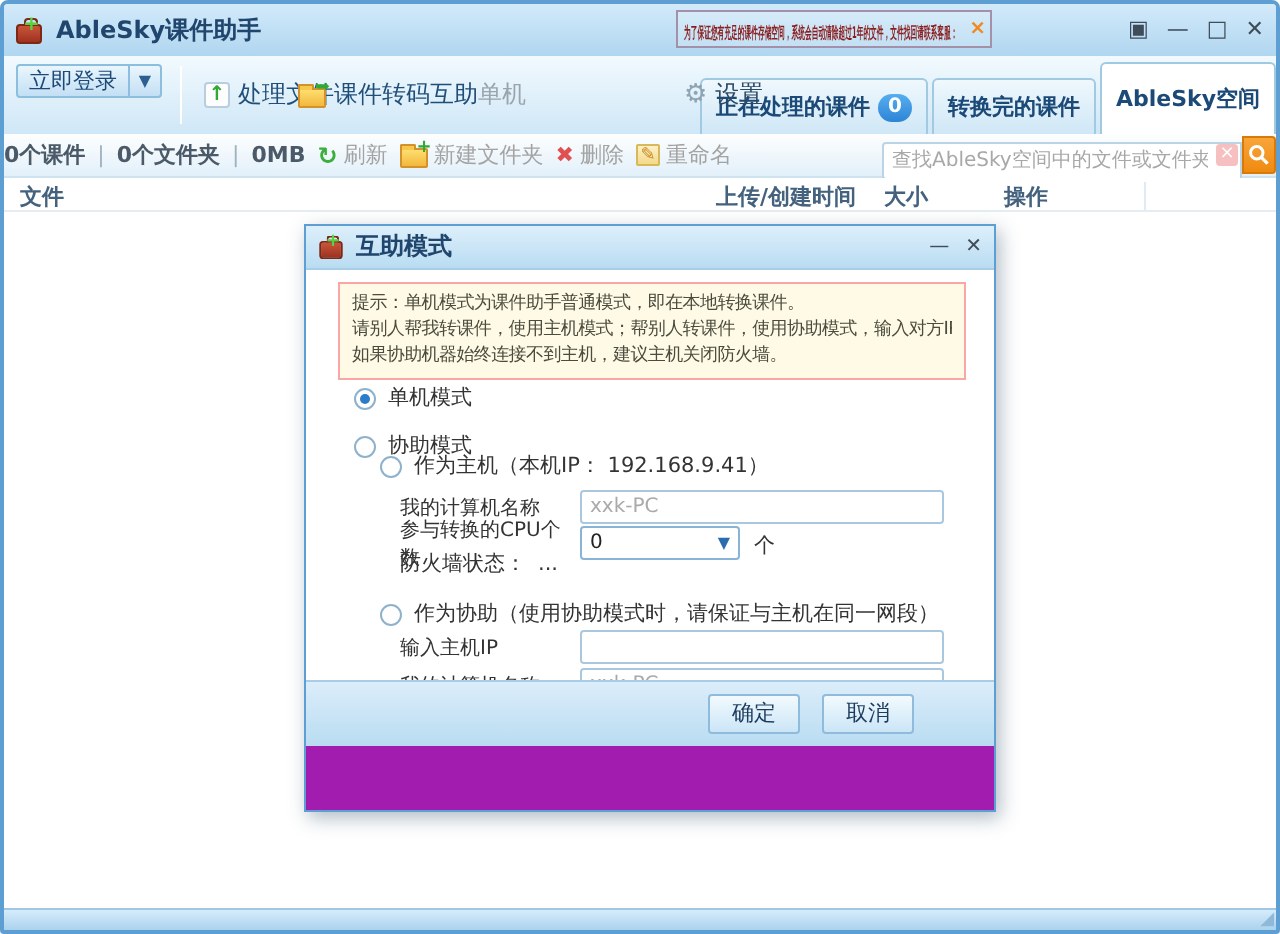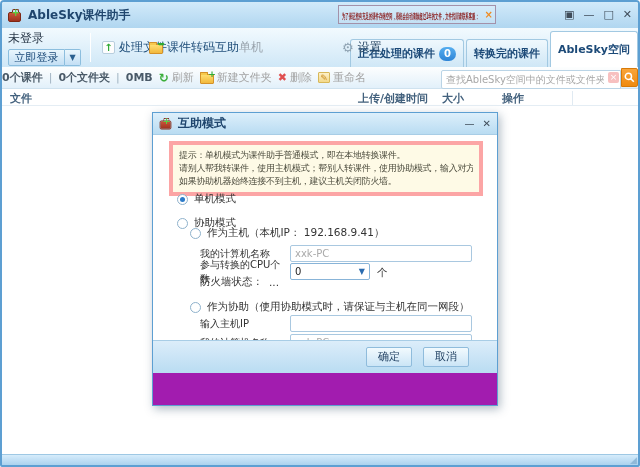--- a/index.html
+++ b/index.html
@@ -130,21 +130,21 @@
   .dlg-title {
     height:22px; background:linear-gradient(#ddeffb,#b9dcf2);
     display:flex; align-items:center; padding:0 6px; border-bottom:1px solid #a8cde6;
   }
   .dlg-title .toolbox { transform:scale(.9); }
   .dlg-title-text { margin-left:6px; font-size:12px; font-weight:bold; color:#20466e; }
   .dlg-controls { margin-left:auto; display:flex; gap:8px; font-size:10px; color:#3f4c59; }
   .dlg-body { position:relative; height:238px; background:#fff; }
   .tip {
     position:absolute; left:16px; top:6px; width:314px;
-    background:#fefae6; border:4px solid #fca5a5; padding:4px 6px;
+    background:#fefae6; border:1px solid #fca5a5; padding:4px 6px;
     font-size:9px; letter-spacing:-0.3px; line-height:13px; color:#4c4c3e;
   }
   .tip div { white-space:nowrap; overflow:hidden; }
   .row { position:absolute; display:flex; align-items:center; height:18px; font-size:10.5px; color:#333; }
   .radio { width:11px; height:11px; border:1px solid #8fb2cc; border-radius:50%; background:#fff; flex:0 0 auto; margin-right:6px; }
   .radio.sel { position:relative; }
   .radio.sel::after { content:''; position:absolute; left:2px; top:2px; width:5px; height:5px; border-radius:50%; background:#2d7cc9; }
   .r-single { left:24px; top:55px; }
   .r-assist { left:24px; top:79px; }
   .r-host   { left:37px; top:89px; }
@@ -165,21 +165,21 @@
     position:absolute; left:137px; width:80px; height:17px;
     border:1px solid #88b4d8; border-radius:2px; background:#fff;
     display:flex; align-items:center; padding:0 4px; font-size:10px; color:#222;
   }
   .dd .arr { margin-left:auto; font-size:8px; color:#2b6cb0; }
   .unit { position:absolute; left:224px; font-size:10.5px; color:#333; }
   .dots { color:#333; margin-left:6px; font-size:10.5px; }
   .dlg-footer {
     position:absolute; left:0; right:0; bottom:0; height:33px;
     background:linear-gradient(#dcedfa,#b9dcf2); border-top:1px solid #a8cde6;
-    display:flex; align-items:center; justify-content:flex-end; gap:11px; padding-right:28px;
+    display:flex; align-items:center; justify-content:flex-end; gap:11px; padding-right:40px;
   }
   .dlg-btn {
     width:46px; height:20px; font-size:11px; color:#1c3c5e;
     background:linear-gradient(#f2fafe,#cbe5f6); border:1px solid #8fbcdc; border-radius:2px;
     text-align:center; line-height:18px; cursor:default;
   }
 </style>
 </head>
 <body>
 
@@ -195,21 +195,20 @@
     <div class="wincontrols">
       <span>▣</span>
       <span>—</span>
       <span>□</span>
       <span>✕</span>
     </div>
   </div>
 
   <div class="toolbar">
     <div class="loginblock">
-      <div class="loginstatus">未登录</div>
       <div class="loginrow">
         <div class="btn-login">立即登录</div>
         <div class="btn-login-arrow">▼</div>
       </div>
     </div>
     <div class="vsep"></div>
 
     <div class="toolitem ti-upload">
       <span class="icon-upload">↑</span>
       <span>处理文件</span>

